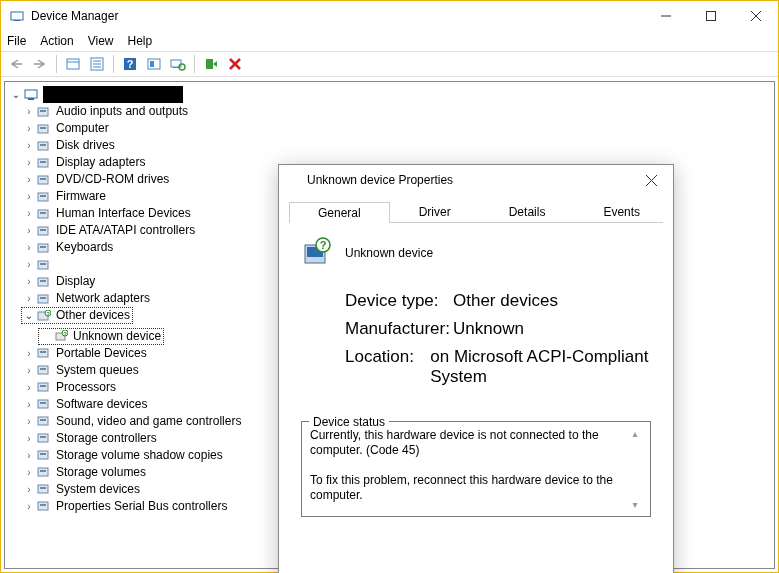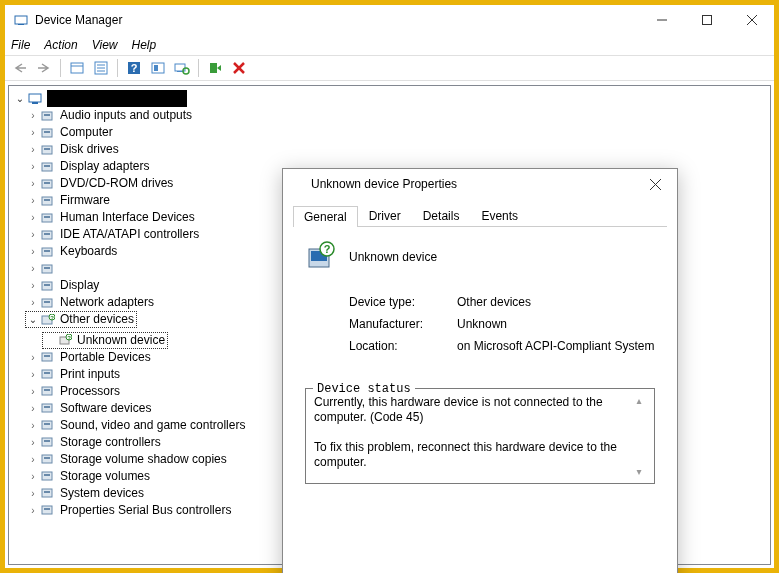--- a/index.html
+++ b/index.html
@@ -1,23 +1,23 @@
 <!DOCTYPE html>
 <html><head>
 <meta charset="utf-8">
 <style>
 * { box-sizing: border-box; font-family: "Segoe UI", Tahoma, sans-serif; }
 body { margin: 0; background: #fff; width: 779px; height: 573px; overflow: hidden; font-size: 12px; color: #000; }
-.window { border: 5px solid #eab308; width: 779px; height: 573px; display: flex; flex-direction: column; background: #fff; }
+.window { border: 1px solid #eab308; width: 779px; height: 573px; display: flex; flex-direction: column; background: #fff; }
 .titlebar { height: 30px; display: flex; align-items: center; padding-left: 8px; background: #fff; }
 .titlebar-icon { width: 16px; height: 16px; margin-right: 6px; display:flex; align-items:center; justify-content:center;}
 .titlebar-title { flex: 1; font-size: 12px; }
 .titlebar-controls { display: flex; }
 .titlebar-btn { width: 45px; height: 30px; display: flex; align-items: center; justify-content: center; font-size: 13px; color:#555;}
-.menubar { height: 20px; display: flex; align-items: center; padding-left: 6px; gap: 14px; font-size: 12px; font-style: italic; }
+.menubar { height: 20px; display: flex; align-items: center; padding-left: 6px; gap: 14px; font-size: 12px; }
 .menubar span { cursor: default; }
 .toolbar { height: 26px; border-top: 1px solid #e0e0e0; border-bottom: 1px solid #e0e0e0; display: flex; align-items: center; padding-left: 4px; gap: 2px; }
 .toolbar .sep { width:1px; height:18px; background:#ccc; margin:0 3px; }
 .tbtn { width: 22px; height: 22px; display: flex; align-items: center; justify-content: center; }
 .content { flex: 1; position: relative; border-top: 1px solid #fff; padding:2px; }
 .tree-wrap { position:absolute; left:3px; top:3px; right:3px; bottom:3px; border:1px solid #828790; background:#fff; overflow:hidden; padding-top:4px;}
 .tree { font-size: 12px; line-height: 17px; user-select: none; }
 .node { display: flex; align-items: center; height: 17px; white-space: nowrap; }
 .chev { width: 14px; display: inline-flex; justify-content: center; color: #666; font-size: 10px;}
 .chev.open { color:#333; }
@@ -26,29 +26,29 @@
 .node.sel { border:1px dotted #333; padding-right:2px; margin-left:-1px;}
 svg { display:block; }
 
 
 .dialog { position: absolute; left: 277px; top: 86px; width: 396px; height: 480px; background: #fff; border: 1px solid #888; box-shadow: 0 4px 20px rgba(0,0,0,0.25); display:flex; flex-direction:column; }
 .dialog-titlebar { height: 30px; display: flex; align-items: center; padding: 0 8px 0 28px; background:#fff; }
 .dialog-title { flex:1; font-size:12px; }
 .dialog-close { width:28px; height:22px; display:flex; align-items:center; justify-content:center; font-size:14px;}
 .dialog-body { flex:1; padding: 6px 10px 10px 10px; display:flex; flex-direction:column; }
 .tabs { display:flex; border-bottom:1px solid #ccc; }
-.tab { padding:3px 10px; font-size:12px; border:1px solid transparent; border-bottom:none; cursor:default;}
+.tab { padding:3px 28px; font-size:12px; border:1px solid transparent; border-bottom:none; cursor:default;}
 .tab.active { border-color:#ccc; background:#fff; position:relative; top:1px; }
 .tab-panel { flex:1; padding:14px 12px 8px 12px; display:flex; flex-direction:column; }
 .dev-head { display:flex; align-items:center; gap:12px; margin-bottom:18px;}
 .dev-head-icon { width:32px; height:32px; display:flex; align-items:center; justify-content:center;}
-.info-row { display:flex; margin:4px 0 4px 44px; font-size:12px;}
+.info-row { display:flex; margin:4px 0 4px 44px; font-size:17px;}
 .info-row .k { width:108px; }
 .status-group { margin-top:16px; }
-.status-group-label { font-size:12px; padding:0 4px; background:#fff; position:relative; top:8px; left:8px; display:inline-block;font-family:Liberation Mono, monospace;}
+.status-group-label { font-size:12px; padding:0 4px; background:#fff; position:relative; top:8px; left:8px; display:inline-block;}
 .status-box { border:1px solid #7a7a7a; height:96px; padding:6px 8px; font-size:12px; display:flex;}
 .status-text { flex:1; line-height:15px; white-space:pre-wrap;}
 .status-scroll { width:14px; display:flex; flex-direction:column; justify-content:space-between; color:#999; font-size:10px; align-items:center;}
 </style>
 </head>
 <body>
 
 <div class="window">
   <div class="titlebar">
     <span class="titlebar-icon">
@@ -296,21 +296,21 @@
               </span>
               <span>Portable Devices</span>
             </div><div class="node">
               <span class="chev">›</span>
               <span class="nicon">
                 <svg width="14" height="12">
                   <rect x="1" y="2" width="10" height="8" fill="#dde6ee" stroke="#6a8aaa"></rect>
                   <rect x="3" y="4" width="6" height="2" fill="#6a8aaa"></rect>
                 </svg>
               </span>
-              <span>Print inputs</span>
+              <span>System queues</span>
             </div><div class="node">
               <span class="chev">›</span>
               <span class="nicon">
                 <svg width="14" height="12">
                   <rect x="1" y="2" width="10" height="8" fill="#dde6ee" stroke="#6a8aaa"></rect>
                   <rect x="3" y="4" width="6" height="2" fill="#6a8aaa"></rect>
                 </svg>
               </span>
               <span>Processors</span>
             </div><div class="node">

